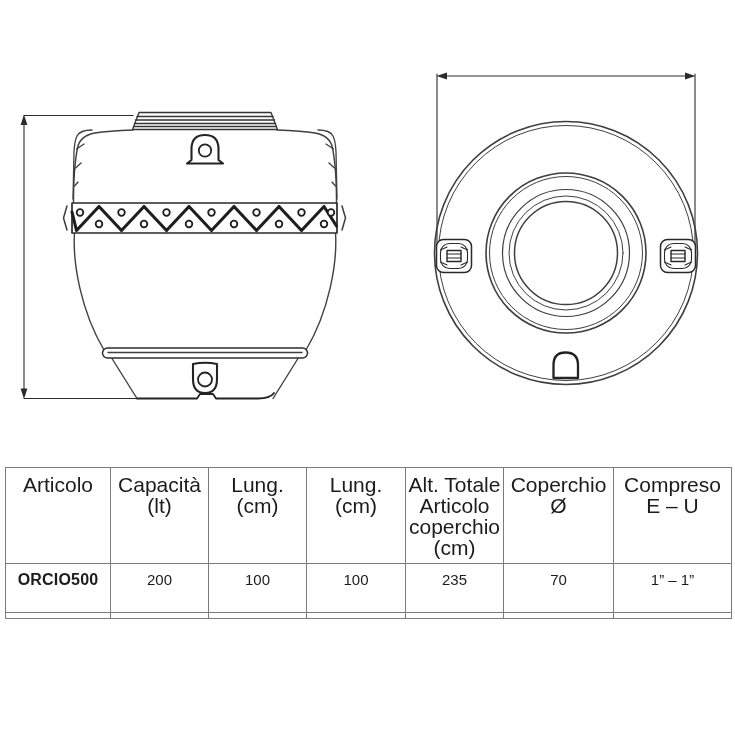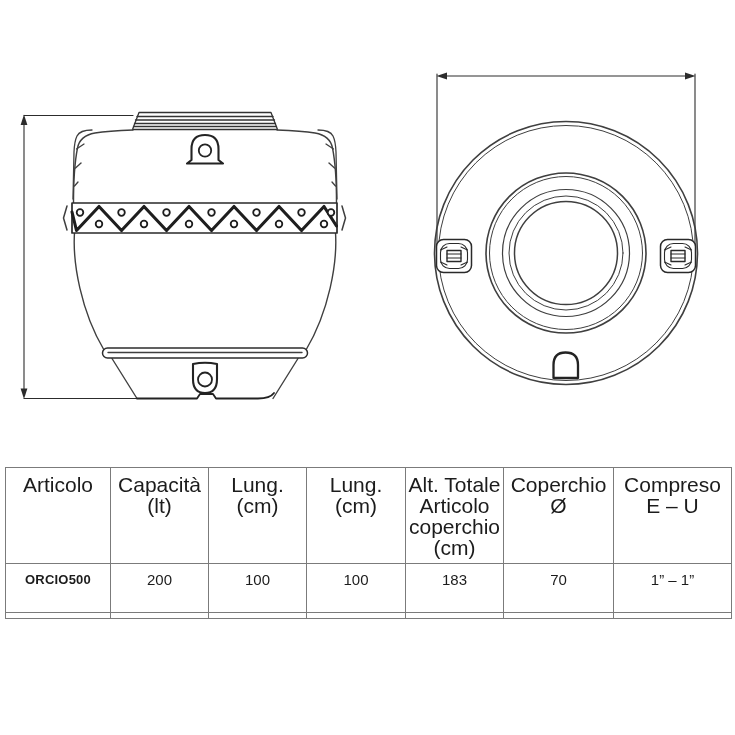--- a/index.html
+++ b/index.html
@@ -5,21 +5,21 @@
   html,body{margin:0;padding:0;background:#ffffff;}
   .canvas{position:relative;width:735px;height:735px;background:#ffffff;overflow:hidden;
           font-family:"Liberation Sans", sans-serif;color:#1c1c1c;}
   svg.drawings{position:absolute;left:0;top:0;}
   table.spec{position:absolute;left:5px;top:467px;width:726px;border-collapse:collapse;
              table-layout:fixed;font-size:15px;color:#1c1c1c;}
   table.spec th, table.spec td{border:1.5px solid #7b7b7b;vertical-align:top;
              text-align:center;font-weight:normal;padding:0;}
   table.spec thead th{height:89px;padding-top:6px;line-height:21px;font-size:21px;}
   table.spec tbody td.val{height:42px;padding-top:6px;line-height:19px;}
-  table.spec td.bold{font-weight:bold;font-size:13px;letter-spacing:.2px;text-align:center;}
+  table.spec td.bold{font-weight:bold;font-size:16px;letter-spacing:.2px;text-align:center;}
   table.spec tr.partial td{height:5px;padding:0;}
   .hline{display:block;}
 </style>
 </head>
 <body>
 
 <div class="canvas">
 
   <svg class="drawings" width="735" height="462" viewBox="0 0 735 462" fill="none" stroke="#3f3f3f" stroke-width="1.4" stroke-linecap="round" stroke-linejoin="round">
 
@@ -172,21 +172,21 @@
           <span class="hline">E – U</span>
         </th>
       </tr>
     </thead>
     <tbody>
       <tr>
         <td class="val bold">ORCIO500</td>
         <td class="val">200</td>
         <td class="val">100</td>
         <td class="val">100</td>
-        <td class="val">183</td>
+        <td class="val">235</td>
         <td class="val">70</td>
         <td class="val">1” – 1”</td>
       </tr>
       <tr class="partial">
         <td></td>
         <td></td>
         <td></td>
         <td></td>
         <td></td>
         <td></td>

